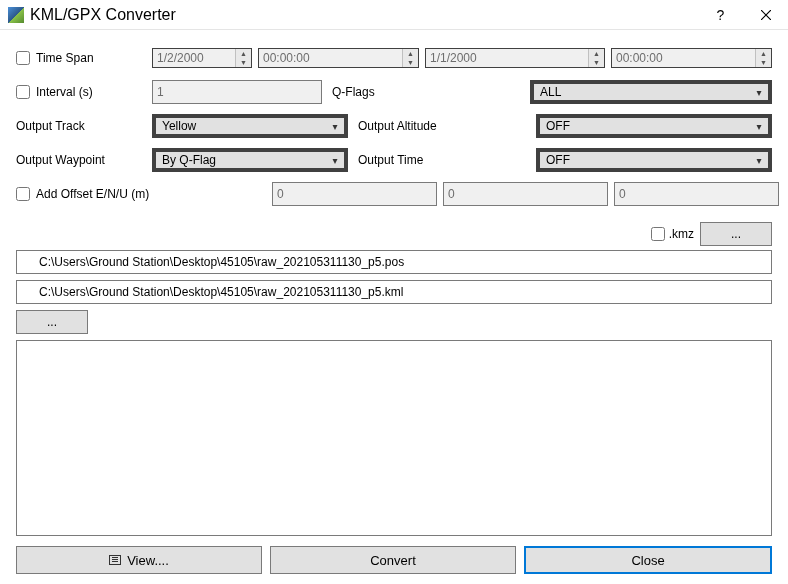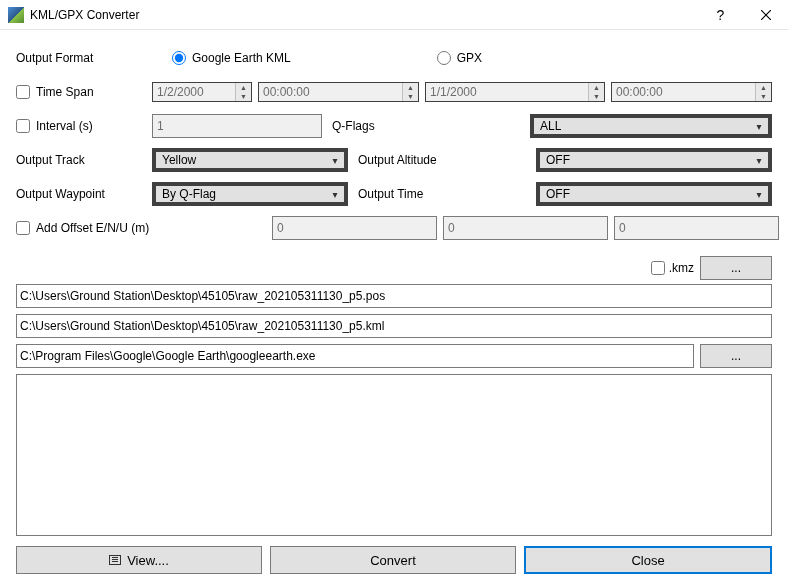--- a/index.html
+++ b/index.html
@@ -17,21 +17,21 @@
   display: flex;
   align-items: center;
   padding: 0 0 0 8px;
   background: #fff;
   border-bottom: 1px solid #e5e5e5;
 }
 .titlebar .app-icon {
   width: 16px; height: 16px; margin-right: 6px;
   background: linear-gradient(135deg,#4a90d9 0%,#2d5a8c 50%,#8bc34a 50%,#558b2f 100%);
 }
-.titlebar .title { flex: 0 0 auto; font-size: 12px; }
+.titlebar .title { flex: 0 0 auto; font-size: 16px; }
 .titlebar .spacer { flex: 1; }
 .titlebar .btn {
   width: 45px; height: 30px;
   display: flex; align-items: center; justify-content: center;
   font-size: 14px; cursor: pointer;
 }
 
 .content {
   padding: 14px 16px 10px 16px;
   height: calc(584px - 30px);
@@ -97,21 +97,21 @@
   width: 18px; text-align: center; font-size: 10px; color: #333;
 }
 
 .section-label { margin-bottom: 4px; display: flex; align-items: center; }
 .section-label .sp { flex: 1; }
 
 .path-input {
   width: 100%; height: 24px;
   border: 1px solid #7a7a7a;
   background: #fff;
-  padding: 2px 3px;
+  padding: 2px 22px;
   font-family: inherit; font-size: 12px;
   margin-bottom: 6px;
 }
 .path-row { display: flex; gap: 6px; margin-bottom: 6px; }
 .path-row .path-input { margin-bottom: 0; flex: 1; }
 .browse-btn {
   width: 72px; height: 24px;
   border: 1px solid #7a7a7a;
   background: #e1e1e1;
   font-size: 12px;
@@ -158,31 +158,20 @@
   <div class="btn">?</div>
   <div class="btn close">
     <svg width="10" height="10" viewBox="0 0 10 10">
         <path d="M0 0 L10 10 M10 0 L0 10" stroke="#000" stroke-width="1.2"></path>
       </svg>
   </div>
 </div>
 
 <div class="content">
 
-  <div class="row">
-    <div class="lbl">Output Format</div>
-    <div class="radio-wrap" style="margin-left:20px">
-      <input type="radio" checked="" style="">
-      <span>Google Earth KML</span>
-    </div>
-    <div class="radio-wrap" style="margin-left:100px">
-      <input type="radio" style="">
-      <span>GPX</span>
-    </div>
-  </div>
 
   <div class="row">
     <div class="lbl chk">
       <input type="checkbox" style="">
       <span>Time Span</span>
     </div>
     <div class="spinner disabled" style="width:100px">
       <div class="val">1/2/2000</div>
       <div class="arrows">
           <div>▲</div>
@@ -271,21 +260,20 @@
       <span>.kmz</span>
     </label>
     <div class="browse-btn">
         <span>...</span>
       </div>
   </div>
 
   <input class="path-input" value="C:\Users\Ground Station\Desktop\45105\raw_202105311130_p5.pos" style="">
   <input class="path-input" value="C:\Users\Ground Station\Desktop\45105\raw_202105311130_p5.kml" style="">
   <div class="path-row">
-    <input class="path-input" value="C:\Program Files\Google\Google Earth\googleearth.exe" style="">
     <div class="browse-btn">
         <span>...</span>
       </div>
   </div>
 
   <div class="big-empty"></div>
 
   <div class="footer">
     <div class="fbtn">
       <span class="view-icon"></span>

